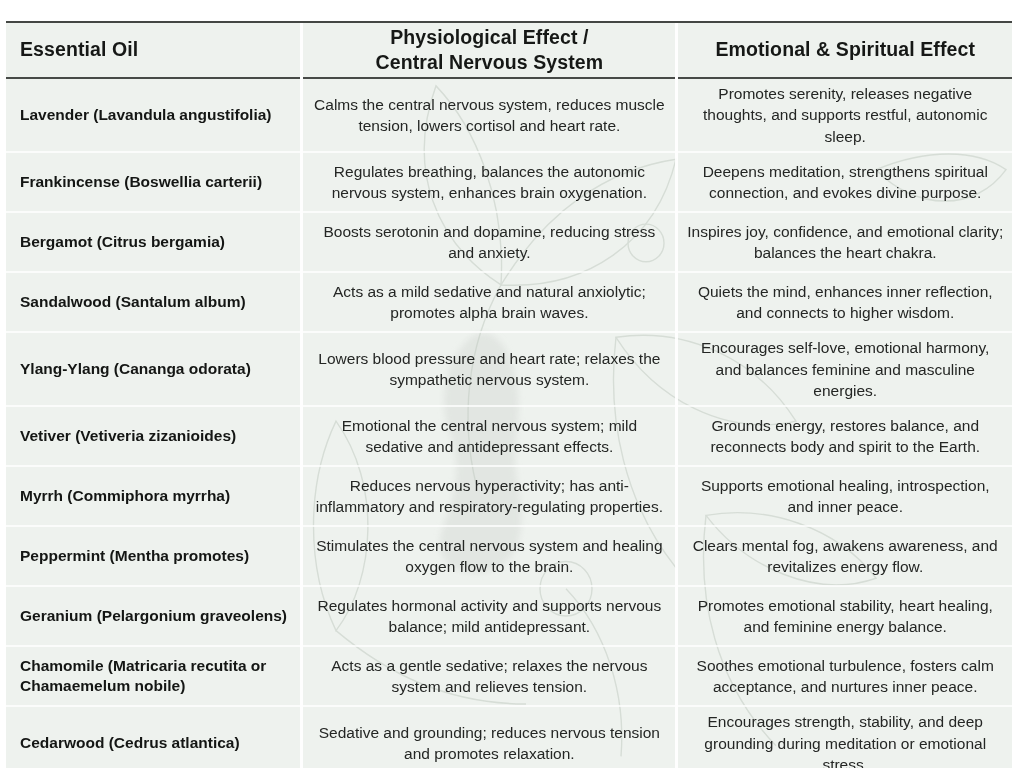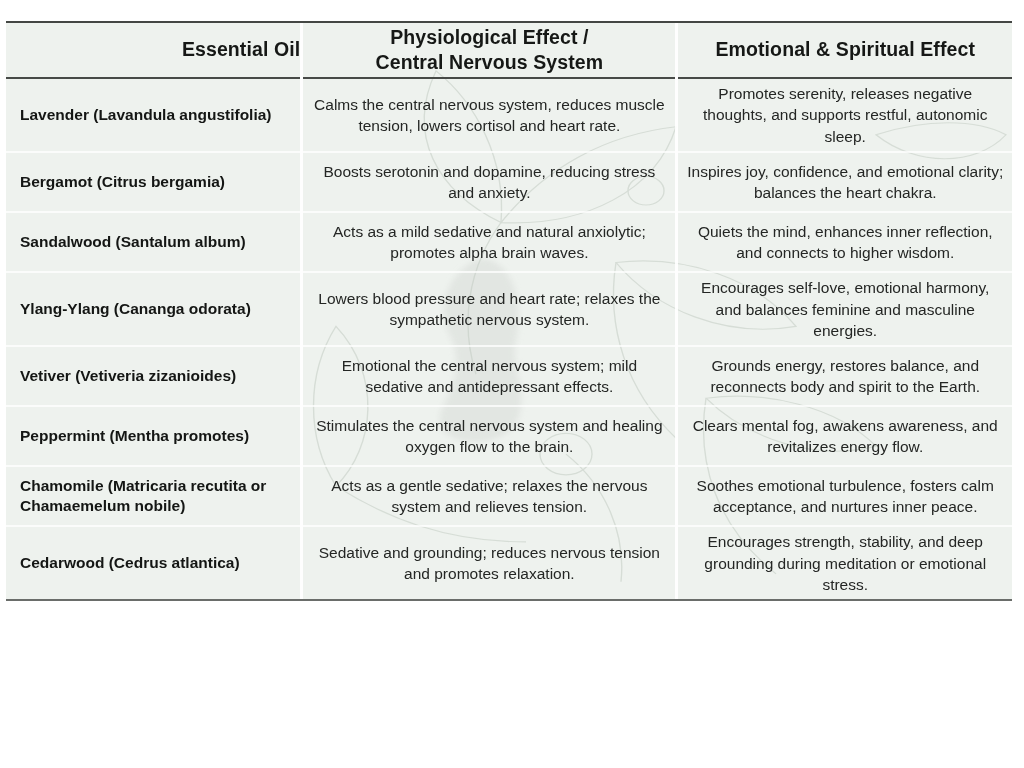--- a/index.html
+++ b/index.html
@@ -40,21 +40,21 @@
     font-size: 19.5px;
     font-weight: bold;
     color: #161816;
     line-height: 1.3;
     white-space: pre-line;
     vertical-align: middle;
     text-align: center;
     letter-spacing: 0.1px;
   }
   thead th.first {
-    text-align: right;
+    text-align: left;
     padding-left: 14px;
   }
   tbody td {
     height: 60px;
     vertical-align: middle;
     font-size: 15.5px;
     line-height: 1.38;
     color: #242624;
     text-align: center;
     padding: 4px 8px;
@@ -116,43 +116,58 @@
         <th>Emotional &amp; Spiritual Effect</th>
       </tr>
     </thead>
     <tbody id="oil-rows">
         <tr>
           <td class="oil-name">Lavender (Lavandula angustifolia)</td>
           <td>Calms the central nervous system, reduces muscle tension, lowers cortisol and heart rate.</td>
           <td>Promotes serenity, releases negative thoughts, and supports restful, autonomic sleep.</td>
         </tr>
         <tr>
+          <td class="oil-name">Frankincense (Boswellia carterii)</td>
+          <td>Regulates breathing, balances the autonomic nervous system, enhances brain oxygenation.</td>
+          <td>Deepens meditation, strengthens spiritual connection, and evokes divine purpose.</td>
+        </tr>
+        <tr>
           <td class="oil-name">Bergamot (Citrus bergamia)</td>
           <td>Boosts serotonin and dopamine, reducing stress and anxiety.</td>
           <td>Inspires joy, confidence, and emotional clarity; balances the heart chakra.</td>
         </tr>
         <tr>
           <td class="oil-name">Sandalwood (Santalum album)</td>
           <td>Acts as a mild sedative and natural anxiolytic; promotes alpha brain waves.</td>
           <td>Quiets the mind, enhances inner reflection, and connects to higher wisdom.</td>
         </tr>
         <tr>
           <td class="oil-name">Ylang-Ylang (Cananga odorata)</td>
           <td>Lowers blood pressure and heart rate; relaxes the sympathetic nervous system.</td>
           <td>Encourages self-love, emotional harmony, and balances feminine and masculine energies.</td>
         </tr>
         <tr>
           <td class="oil-name">Vetiver (Vetiveria zizanioides)</td>
           <td>Emotional the central nervous system; mild sedative and antidepressant effects.</td>
           <td>Grounds energy, restores balance, and reconnects body and spirit to the Earth.</td>
         </tr>
         <tr>
+          <td class="oil-name">Myrrh (Commiphora myrrha)</td>
+          <td>Reduces nervous hyperactivity; has anti-inflammatory and respiratory-regulating properties.</td>
+          <td>Supports emotional healing, introspection, and inner peace.</td>
+        </tr>
+        <tr>
           <td class="oil-name">Peppermint (Mentha promotes)</td>
           <td>Stimulates the central nervous system and healing oxygen flow to the brain.</td>
           <td>Clears mental fog, awakens awareness, and revitalizes energy flow.</td>
+        </tr>
+        <tr>
+          <td class="oil-name">Geranium (Pelargonium graveolens)</td>
+          <td>Regulates hormonal activity and supports nervous balance; mild antidepressant.</td>
+          <td>Promotes emotional stability, heart healing, and feminine energy balance.</td>
         </tr>
         <tr>
           <td class="oil-name">Chamomile (Matricaria recutita or Chamaemelum nobile)</td>
           <td>Acts as a gentle sedative; relaxes the nervous system and relieves tension.</td>
           <td>Soothes emotional turbulence, fosters calm acceptance, and nurtures inner peace.</td>
         </tr>
         <tr>
           <td class="oil-name">Cedarwood (Cedrus atlantica)</td>
           <td>Sedative and grounding; reduces nervous tension and promotes relaxation.</td>
           <td>Encourages strength, stability, and deep grounding during meditation or emotional stress.</td>

